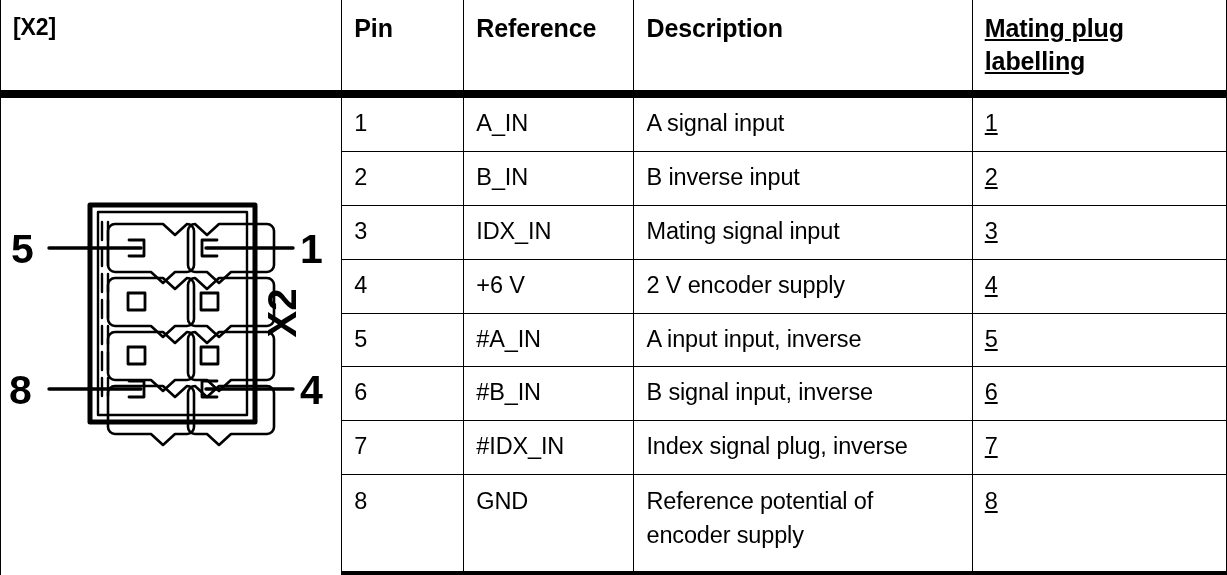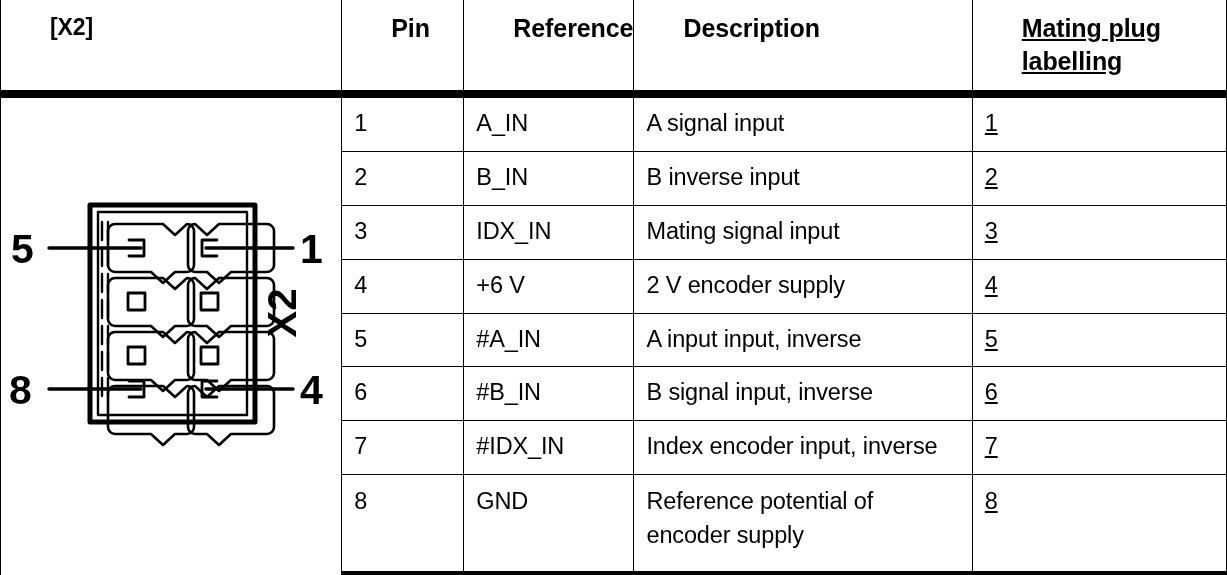--- a/index.html
+++ b/index.html
@@ -53,21 +53,20 @@
     height: 90px;
     border-top: none;
     border-bottom: 8px solid #000000;
   }
   .hdr-text {
     font-size: 25px;
     font-weight: bold;
     line-height: 1.32;
     padding: 12px 0 0 12px;
     letter-spacing: -0.1px;
-    margin-left: 37px;
   }
   .hdr-text.tag {
     font-size: 23px;
   }
 
   
   .diagram-cell {
     border-bottom: 9px solid #000000;
     position: relative;
     padding: 0;
@@ -303,21 +302,21 @@
           </td>
       </tr>
       <tr class="body-row">
         <td>
             <div class="cell-text">7</div>
           </td>
         <td>
             <div class="cell-text">#IDX_IN</div>
           </td>
         <td>
-            <div class="cell-text">Index encoder input, inverse</div>
+            <div class="cell-text">Index signal plug, inverse</div>
           </td>
         <td class="edge-right">
             <div class="cell-text">7</div>
           </td>
       </tr>
 
       <tr class="body-row tall">
         <td class="last-bottom">
             <div class="cell-text">8</div>
           </td>

